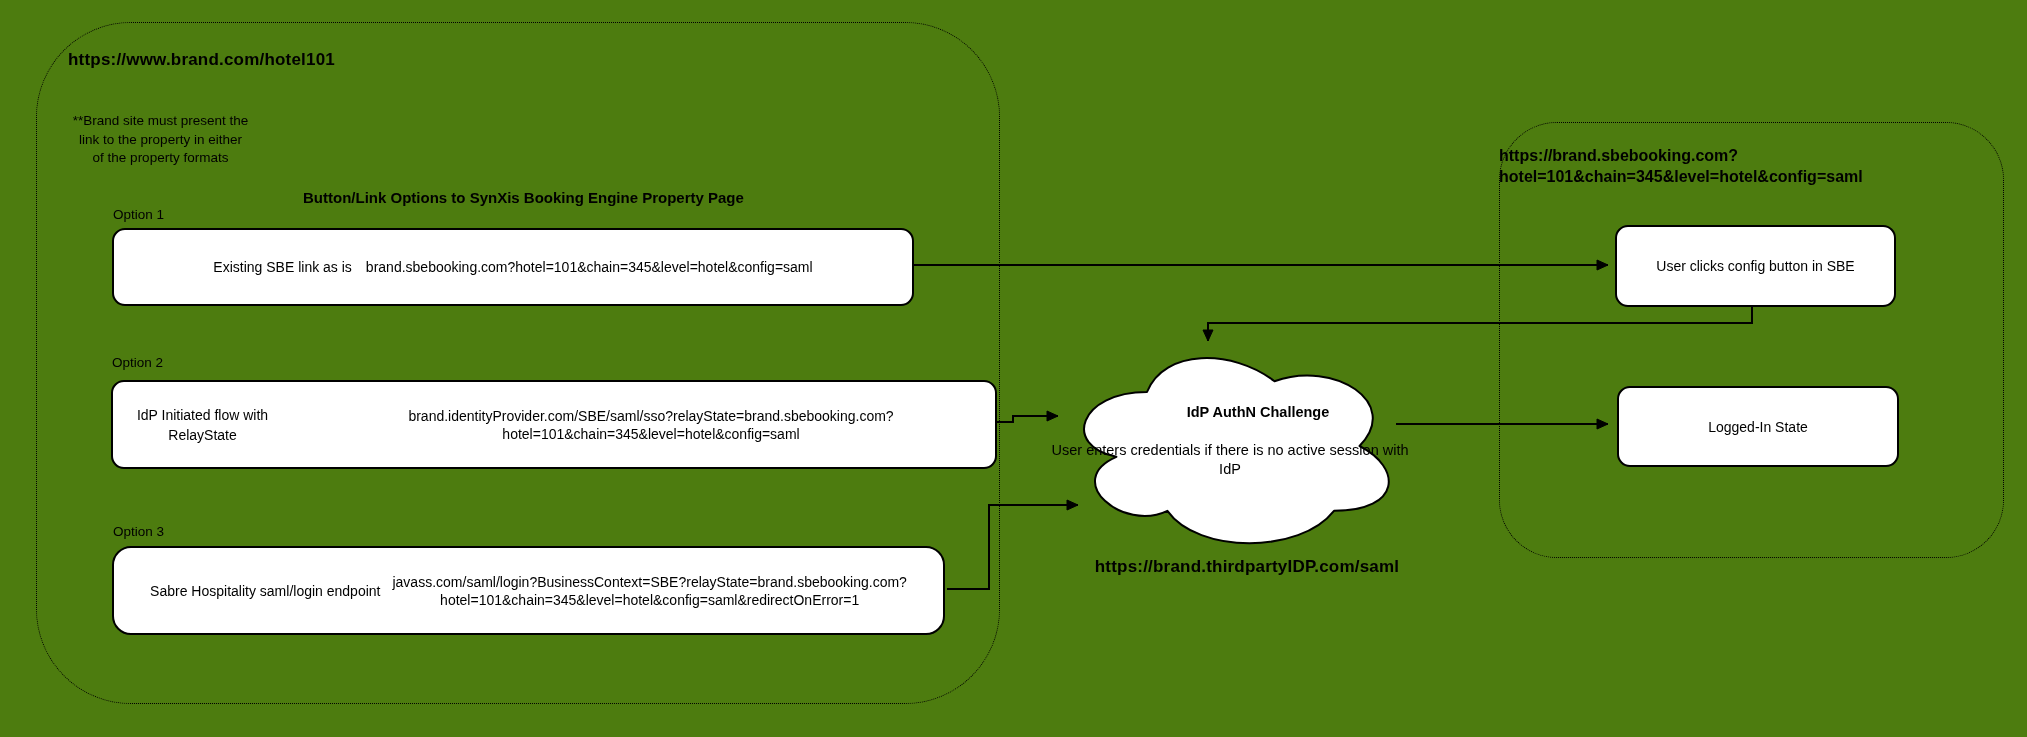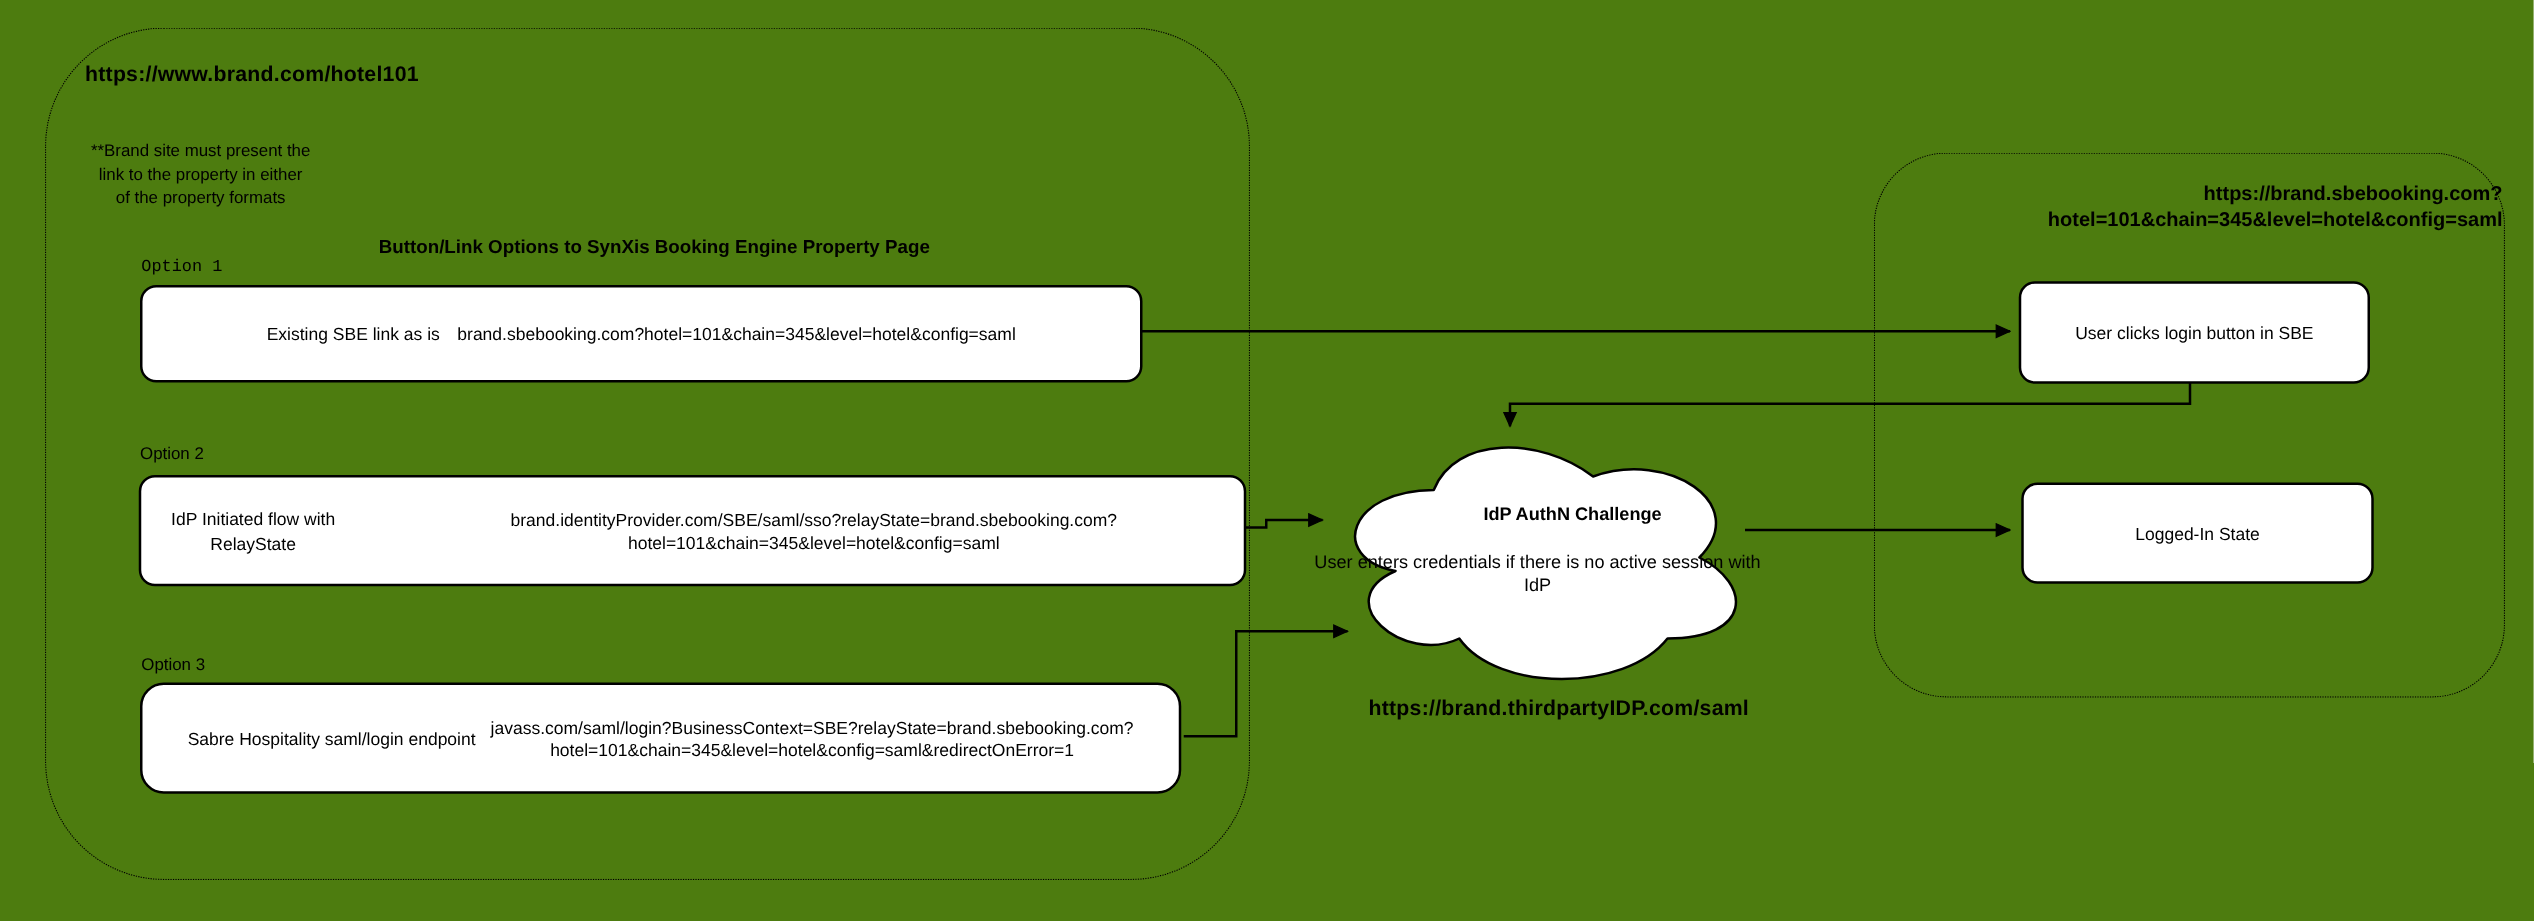--- a/index.html
+++ b/index.html
@@ -8,37 +8,37 @@
   #connector-layer{position:absolute;left:0;top:0;width:2027px;height:737px;}
   .abs{position:absolute;}
   .dotted-container{position:absolute;border:1.5px dotted #000;background:transparent;}
   #brand-site-container{left:36px;top:22px;width:962px;height:680px;border-radius:95px;}
   #sbe-container{left:1499px;top:122px;width:503px;height:434px;border-radius:58px;}
   .bold-url{font-weight:bold;font-size:17px;letter-spacing:0.2px;}
   #brand-site-url{left:68px;top:50px;}
   #note-text{left:58px;top:112px;width:205px;text-align:center;font-size:13.5px;line-height:18.5px;}
   #section-title{left:303px;top:189px;font-weight:bold;font-size:15px;}
   .option-label{font-size:13.5px;}
-  #option1-label{left:113px;top:207px;font-family:Liberation Mono, monospace;}
+  #option1-label{left:113px;top:207px;}
   #option2-label{left:112px;top:355px;}
   #option3-label{left:113px;top:524px;}
   .node-box{position:absolute;border:2px solid #000;border-radius:13px;background:#fff;
             display:flex;flex-direction:row;align-items:center;justify-content:center;
             text-align:center;font-size:14px;}
   #option1-box{left:112px;top:228px;width:798px;height:74px;gap:14px;}
   #option2-box{left:111px;top:380px;width:882px;height:85px;gap:15px;}
   #option3-box{left:112px;top:546px;width:829px;height:85px;gap:12px;border-radius:19px;}
   .box-title{line-height:20px;}
   .box-link{line-height:18px;}
   #login-box{left:1615px;top:225px;width:277px;height:78px;}
   #logged-in-box{left:1617px;top:386px;width:278px;height:77px;}
   #cloud-title{left:1108px;top:404px;width:300px;text-align:center;font-size:14.5px;font-weight:bold;}
   #cloud-note{left:1020px;top:441px;width:420px;text-align:center;font-size:14.5px;line-height:19px;}
   #idp-url{left:1047px;top:557px;width:400px;text-align:center;}
-  #sbe-url{left:1499px;top:145px;width:503px;text-align:right;font-weight:bold;font-size:16px;line-height:21px;}
+  #sbe-url{left:1499px;top:145px;width:503px;text-align:left;font-weight:bold;font-size:16px;line-height:21px;}
 </style>
 </head>
 <body>
 
 <div id="canvas">
 
   <svg id="connector-layer" viewBox="0 0 2027 737" xmlns="http://www.w3.org/2000/svg">
     <defs>
       <marker id="arrow" markerUnits="userSpaceOnUse" markerWidth="13" markerHeight="12" viewBox="0 0 13 12" refX="12" refY="6" orient="auto">
         <path d="M1,1 L12,6 L1,11 Z" fill="#000" stroke="#000" stroke-width="1"></path>
@@ -103,20 +103,20 @@
   <div class="abs bold-url" id="idp-url">https://brand.thirdpartyIDP.com/saml</div>
 
   <div class="dotted-container" id="sbe-container"></div>
 
   <div class="abs" id="sbe-url">
     <div>https://brand.sbebooking.com?</div>
     <div>hotel=101&amp;chain=345&amp;level=hotel&amp;config=saml</div>
   </div>
 
   <div class="node-box" id="login-box">
-    <div class="box-title">User clicks login button in SBE</div>
+    <div class="box-title">User clicks config button in SBE</div>
   </div>
 
   <div class="node-box" id="logged-in-box">
     <div class="box-title">Logged-In State</div>
   </div>
 
 </div>
 
 </body></html>

